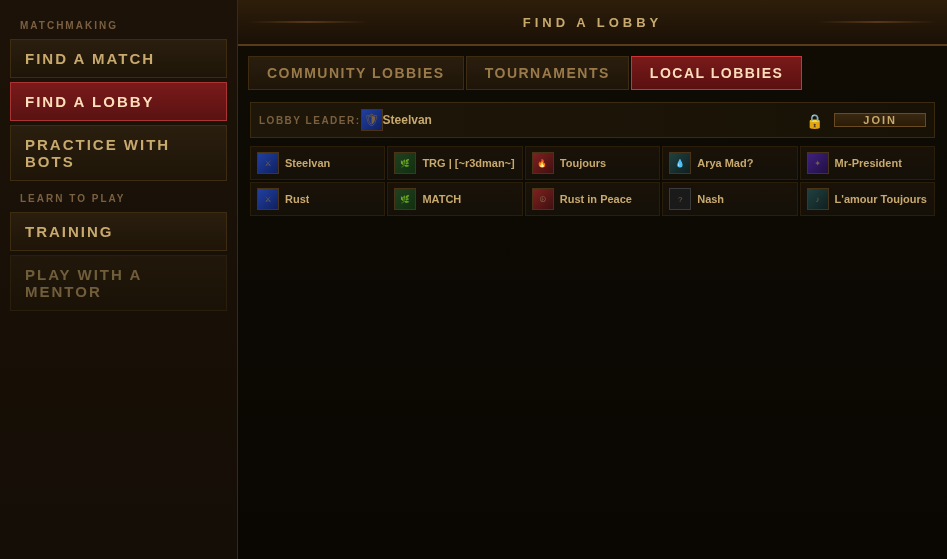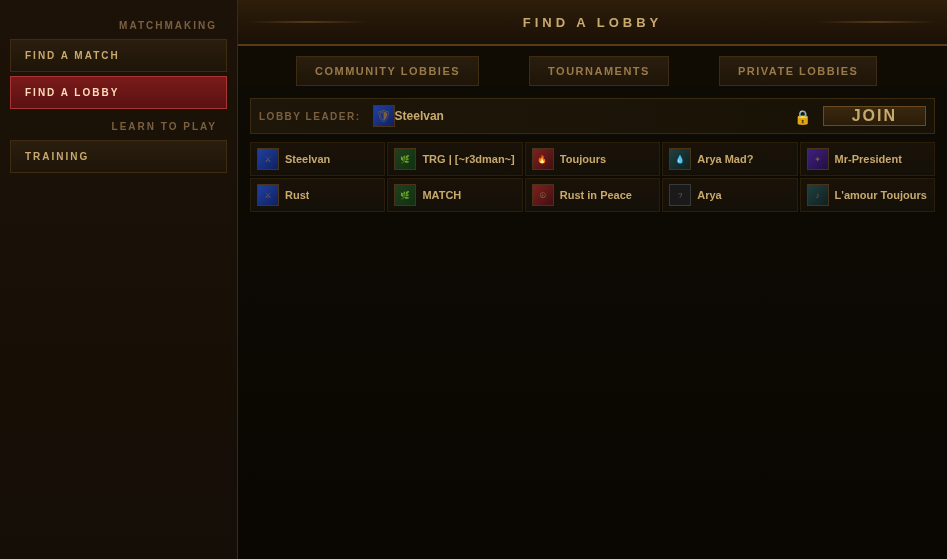--- a/index.html
+++ b/index.html
@@ -24,32 +24,31 @@
       padding-top: 10px;
     }
 
     .section-label {
       color: #7a6040;
       font-size: 10px;
       font-weight: bold;
       letter-spacing: 2px;
       text-transform: uppercase;
       padding: 10px 20px 6px 20px;
-      text-align: right;
     }
 
     .sidebar-btn {
       display: block;
       width: calc(100% - 20px);
       margin: 2px 10px;
       padding: 10px 14px;
       background: linear-gradient(to bottom, #2a1e0e, #1e1508);
       border: 1px solid #3d2c12;
       color: #c8a96e;
-      font-size: 10px;
+      font-size: 15px;
       font-weight: bold;
       letter-spacing: 2px;
       text-transform: uppercase;
       cursor: pointer;
       text-align: left;
     }
 
     .sidebar-btn.active {
       background: linear-gradient(to bottom, #7a1a1a, #5a1212);
       border-color: #aa3333;
@@ -100,29 +99,28 @@
     
     .tabs-bar {
       display: flex;
       padding: 10px 10px 0 10px;
       gap: 2px;
       background: #100c04;
     }
 
     .tab {
       padding: 8px 18px;
-      font-size: 11px;
+      font-size: 14px;
       font-weight: bold;
       letter-spacing: 1.5px;
       text-transform: uppercase;
       cursor: pointer;
       border: 1px solid #3d2c12;
       color: #9a7a4a;
       background: linear-gradient(to bottom, #2a1e0e, #1e1508);
-      margin-left: 48px;
     }
 
     .tab.active {
       background: linear-gradient(to bottom, #7a1a1a, #5a1010);
       border-color: #cc3333;
       color: #ffddbb;
     }
 
     
     .lobby-area {
@@ -140,21 +138,20 @@
       border: 1px solid #3a2a10;
       margin-bottom: 8px;
     }
 
     .lobby-leader-label {
       color: #7a6040;
       font-size: 10px;
       font-weight: bold;
       letter-spacing: 1.5px;
       text-transform: uppercase;
-      margin-right: 12px;
     }
 
     .leader-name {
       color: #c8a96e;
       font-size: 12px;
       font-weight: bold;
       flex: 1;
     }
 
     .lock-icon {
@@ -163,21 +160,21 @@
       margin-right: 14px;
       color: #7a6040;
       font-size: 14px;
     }
 
     .join-btn {
       padding: 0 28px;
       background: linear-gradient(to bottom, #3a2810, #2a1c08);
       border: 1px solid #6a4a20;
       color: #c8a96e;
-      font-size: 16px;
+      font-size: 11px;
       font-weight: bold;
       letter-spacing: 2px;
       text-transform: uppercase;
       cursor: pointer;
     }
 
     
     .players-grid {
       display: grid;
       grid-template-columns: repeat(5, 1fr);
@@ -228,37 +225,39 @@
 <body>
 
 <div class="sidebar">
 
   <span class="section-label">MATCHMAKING</span>
 
   <button class="sidebar-btn">FIND A MATCH</button>
 
 
   <button class="sidebar-btn active">FIND A LOBBY</button>
+  <button class="sidebar-btn">PRACTICE WITH BOTS</button>
 
   <span class="section-label">LEARN TO PLAY</span>
 
   <button class="sidebar-btn">TRAINING</button>
+  <button class="sidebar-btn" style="opacity:0.5;">PLAY WITH A MENTOR</button>
 
 </div>
 
 <div class="main">
 
   <div class="main-header">
     <span class="main-title">FIND A LOBBY</span>
   </div>
 
   <div class="tabs-bar">
     <div class="tab">COMMUNITY LOBBIES</div>
     <div class="tab">TOURNAMENTS</div>
-    <div class="tab">PRIVATE LOBBIES</div>
+    <div class="tab active">LOCAL LOBBIES</div>
   </div>
 
   <div class="lobby-area">
 
     <div class="lobby-leader-row">
       <span class="lobby-leader-label">LOBBY LEADER:</span>
       <div class="player-avatar av-blue">
         <span style="font-size:12px;">🛡</span>
       </div>
       <span class="leader-name">Steelvan</span>
@@ -321,21 +320,21 @@
         <div class="player-avatar av-red">
             <span>☮</span>
           </div>
         <span class="player-name">Rust in Peace</span>
       </div>
 
       <div class="player-cell">
         <div class="player-avatar av-unknown">
             <span>?</span>
           </div>
-        <span class="player-name">Arya</span>
+        <span class="player-name">Nash</span>
       </div>
 
       <div class="player-cell">
         <div class="player-avatar av-teal">
             <span>♪</span>
           </div>
         <span class="player-name">L'amour Toujours</span>
       </div>
 
     </div>

